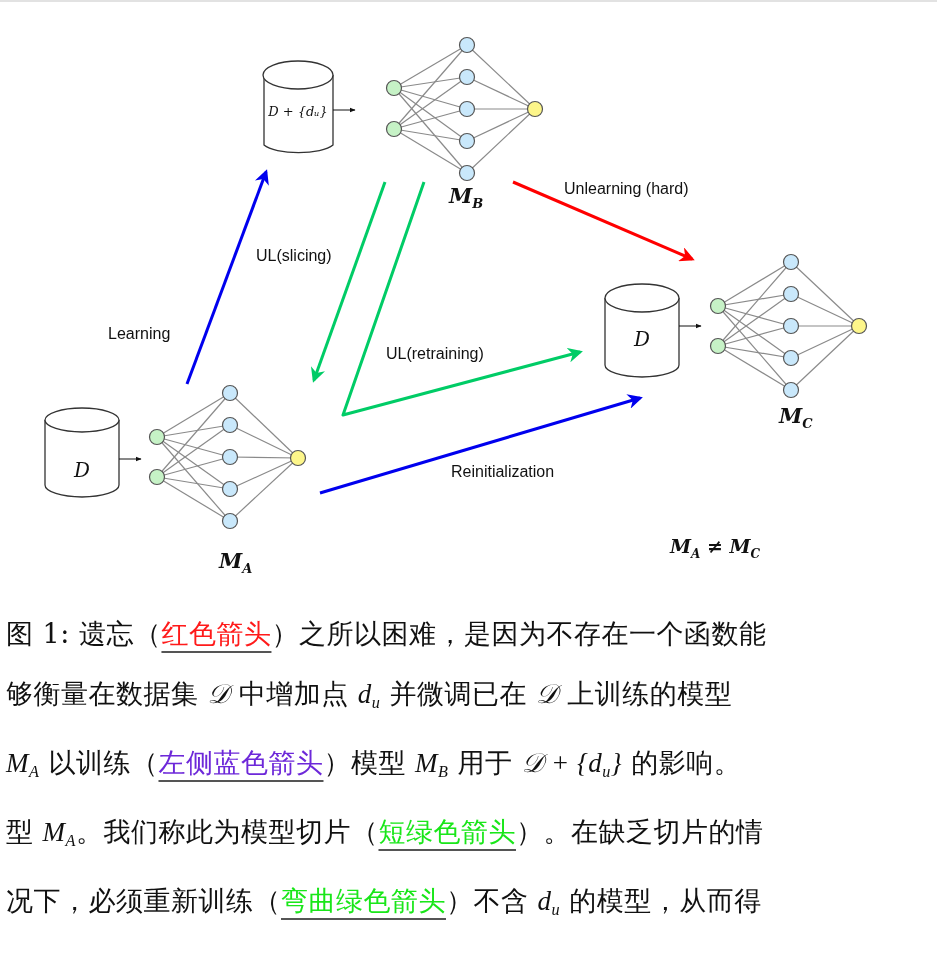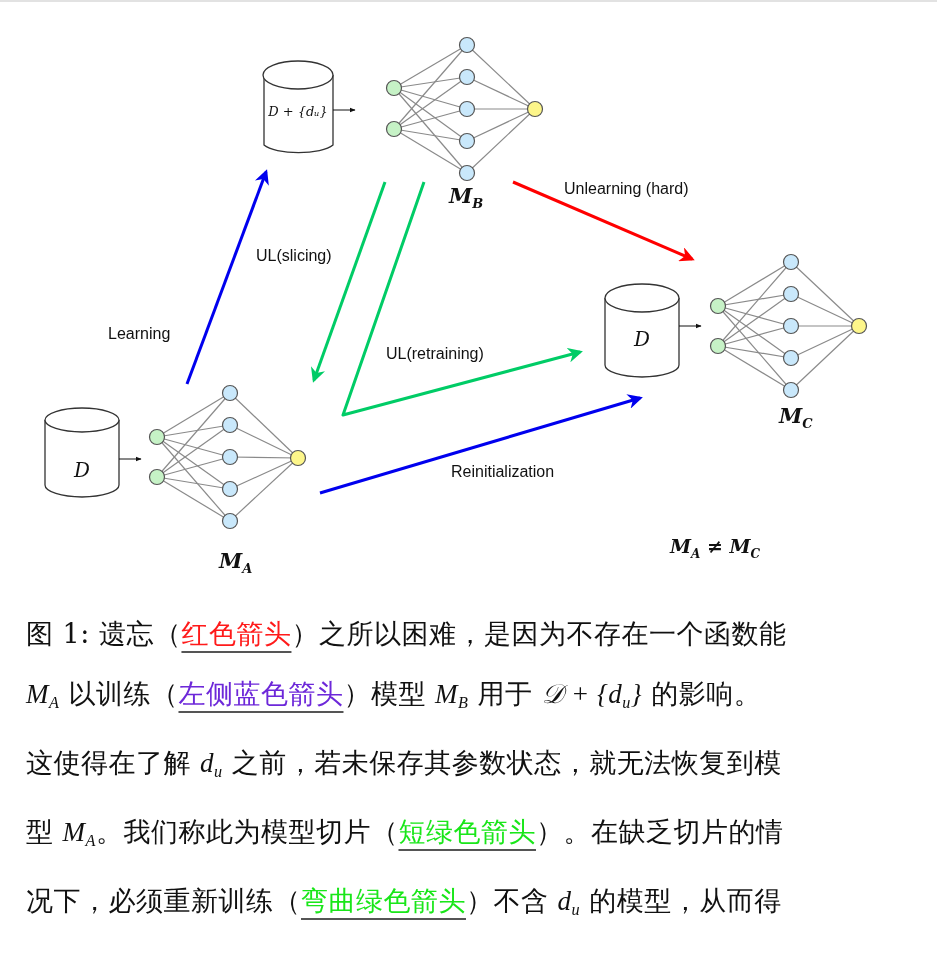--- a/index.html
+++ b/index.html
@@ -2,21 +2,21 @@
 <html><head>
 <meta charset="utf-8">
 <style>
   html, body { margin:0; padding:0; background:#ffffff; }
   body { width:937px; height:974px; position:relative; overflow:hidden; font-family:"Liberation Serif", serif; }
   .topline { position:absolute; left:0; top:0; width:937px; height:2px; background:#e2e2e2; }
   #figure { position:absolute; left:0; top:0; width:937px; height:590px; }
   #figure text.lbl { font-family:"Liberation Sans", sans-serif; font-size:16px; fill:#111; }
   #figure text.math { font-family:"DejaVu Serif", serif; font-style:italic; fill:#111; }
   .caption { position:absolute; left:6px; top:604px; width:926px; font-family:"DejaVu Serif", serif; font-size:27px; line-height:60px; color:#111; letter-spacing:0.5px; }
-  .caption .line { display:block; white-space:nowrap;margin-left:20px; }
+  .caption .line { display:block; white-space:nowrap; }
   .m { font-family:"Liberation Serif", serif; font-style:italic; }
   .m sub { font-size:0.6em; vertical-align:-0.3em; }
   .ref { text-decoration:underline; text-decoration-color:#555; text-underline-offset:8px; text-decoration-thickness:2px; }
   .ref-red { color:#ff1a1a; }
   .ref-blue { color:#6d28d9; }
   .ref-green { color:#19e619; }
 </style>
 </head>
 <body>
 
@@ -147,17 +147,17 @@
 
   <text class="math" x="219" y="568" font-size="21" font-weight="bold"><tspan>M</tspan><tspan font-size="13" dy="5">A</tspan></text>
   <text class="math" x="449" y="203" font-size="21" font-weight="bold"><tspan>M</tspan><tspan font-size="13" dy="5">B</tspan></text>
   <text class="math" x="779" y="423" font-size="21" font-weight="bold"><tspan>M</tspan><tspan font-size="13" dy="5">C</tspan></text>
 
   <text class="math" x="670" y="553" font-size="19" font-weight="bold"><tspan>M</tspan><tspan font-size="12" dy="5">A</tspan><tspan dy="-5" font-style="normal"> ≠ </tspan><tspan>M</tspan><tspan font-size="12" dy="5">C</tspan></text>
 </svg>
 
 <div class="caption" id="caption">
     <span class="line"><span>图 1: </span><span>遗忘（</span><span class="ref ref-red">红色箭头</span><span>）之所以困难，是因为不存在一个函数能</span></span>
+    <span class="line"><span>够衡量在数据集 </span><span class="m">𝒟</span><span> 中增加点 </span><span class="m"><span class="">d</span><sub>u</sub></span><span> 并微调已在 </span><span class="m">𝒟</span><span> 上训练的模型</span></span>
     <span class="line"><span class="m"><span class="">M</span><sub>A</sub></span><span> 以训练（</span><span class="ref ref-blue">左侧蓝色箭头</span><span>）模型 </span><span class="m"><span class="">M</span><sub>B</sub></span><span> 用于 </span><span class="m"><span class="">𝒟 + {d</span><sub>u</sub>}</span><span> 的影响。</span></span>
-    <span class="line"><span>这使得在了解 </span><span class="m"><span class="">d</span><sub>u</sub></span><span> 之前，若未保存其参数状态，就无法恢复到模</span></span>
     <span class="line"><span>型 </span><span class="m"><span class="">M</span><sub>A</sub></span><span>。我们称此为模型切片（</span><span class="ref ref-green">短绿色箭头</span><span>）。在缺乏切片的情</span></span>
     <span class="line"><span>况下，必须重新训练（</span><span class="ref ref-green">弯曲绿色箭头</span><span>）不含 </span><span class="m"><span class="">d</span><sub>u</sub></span><span> 的模型，从而得</span></span>
   </div>
 
 </body></html>

